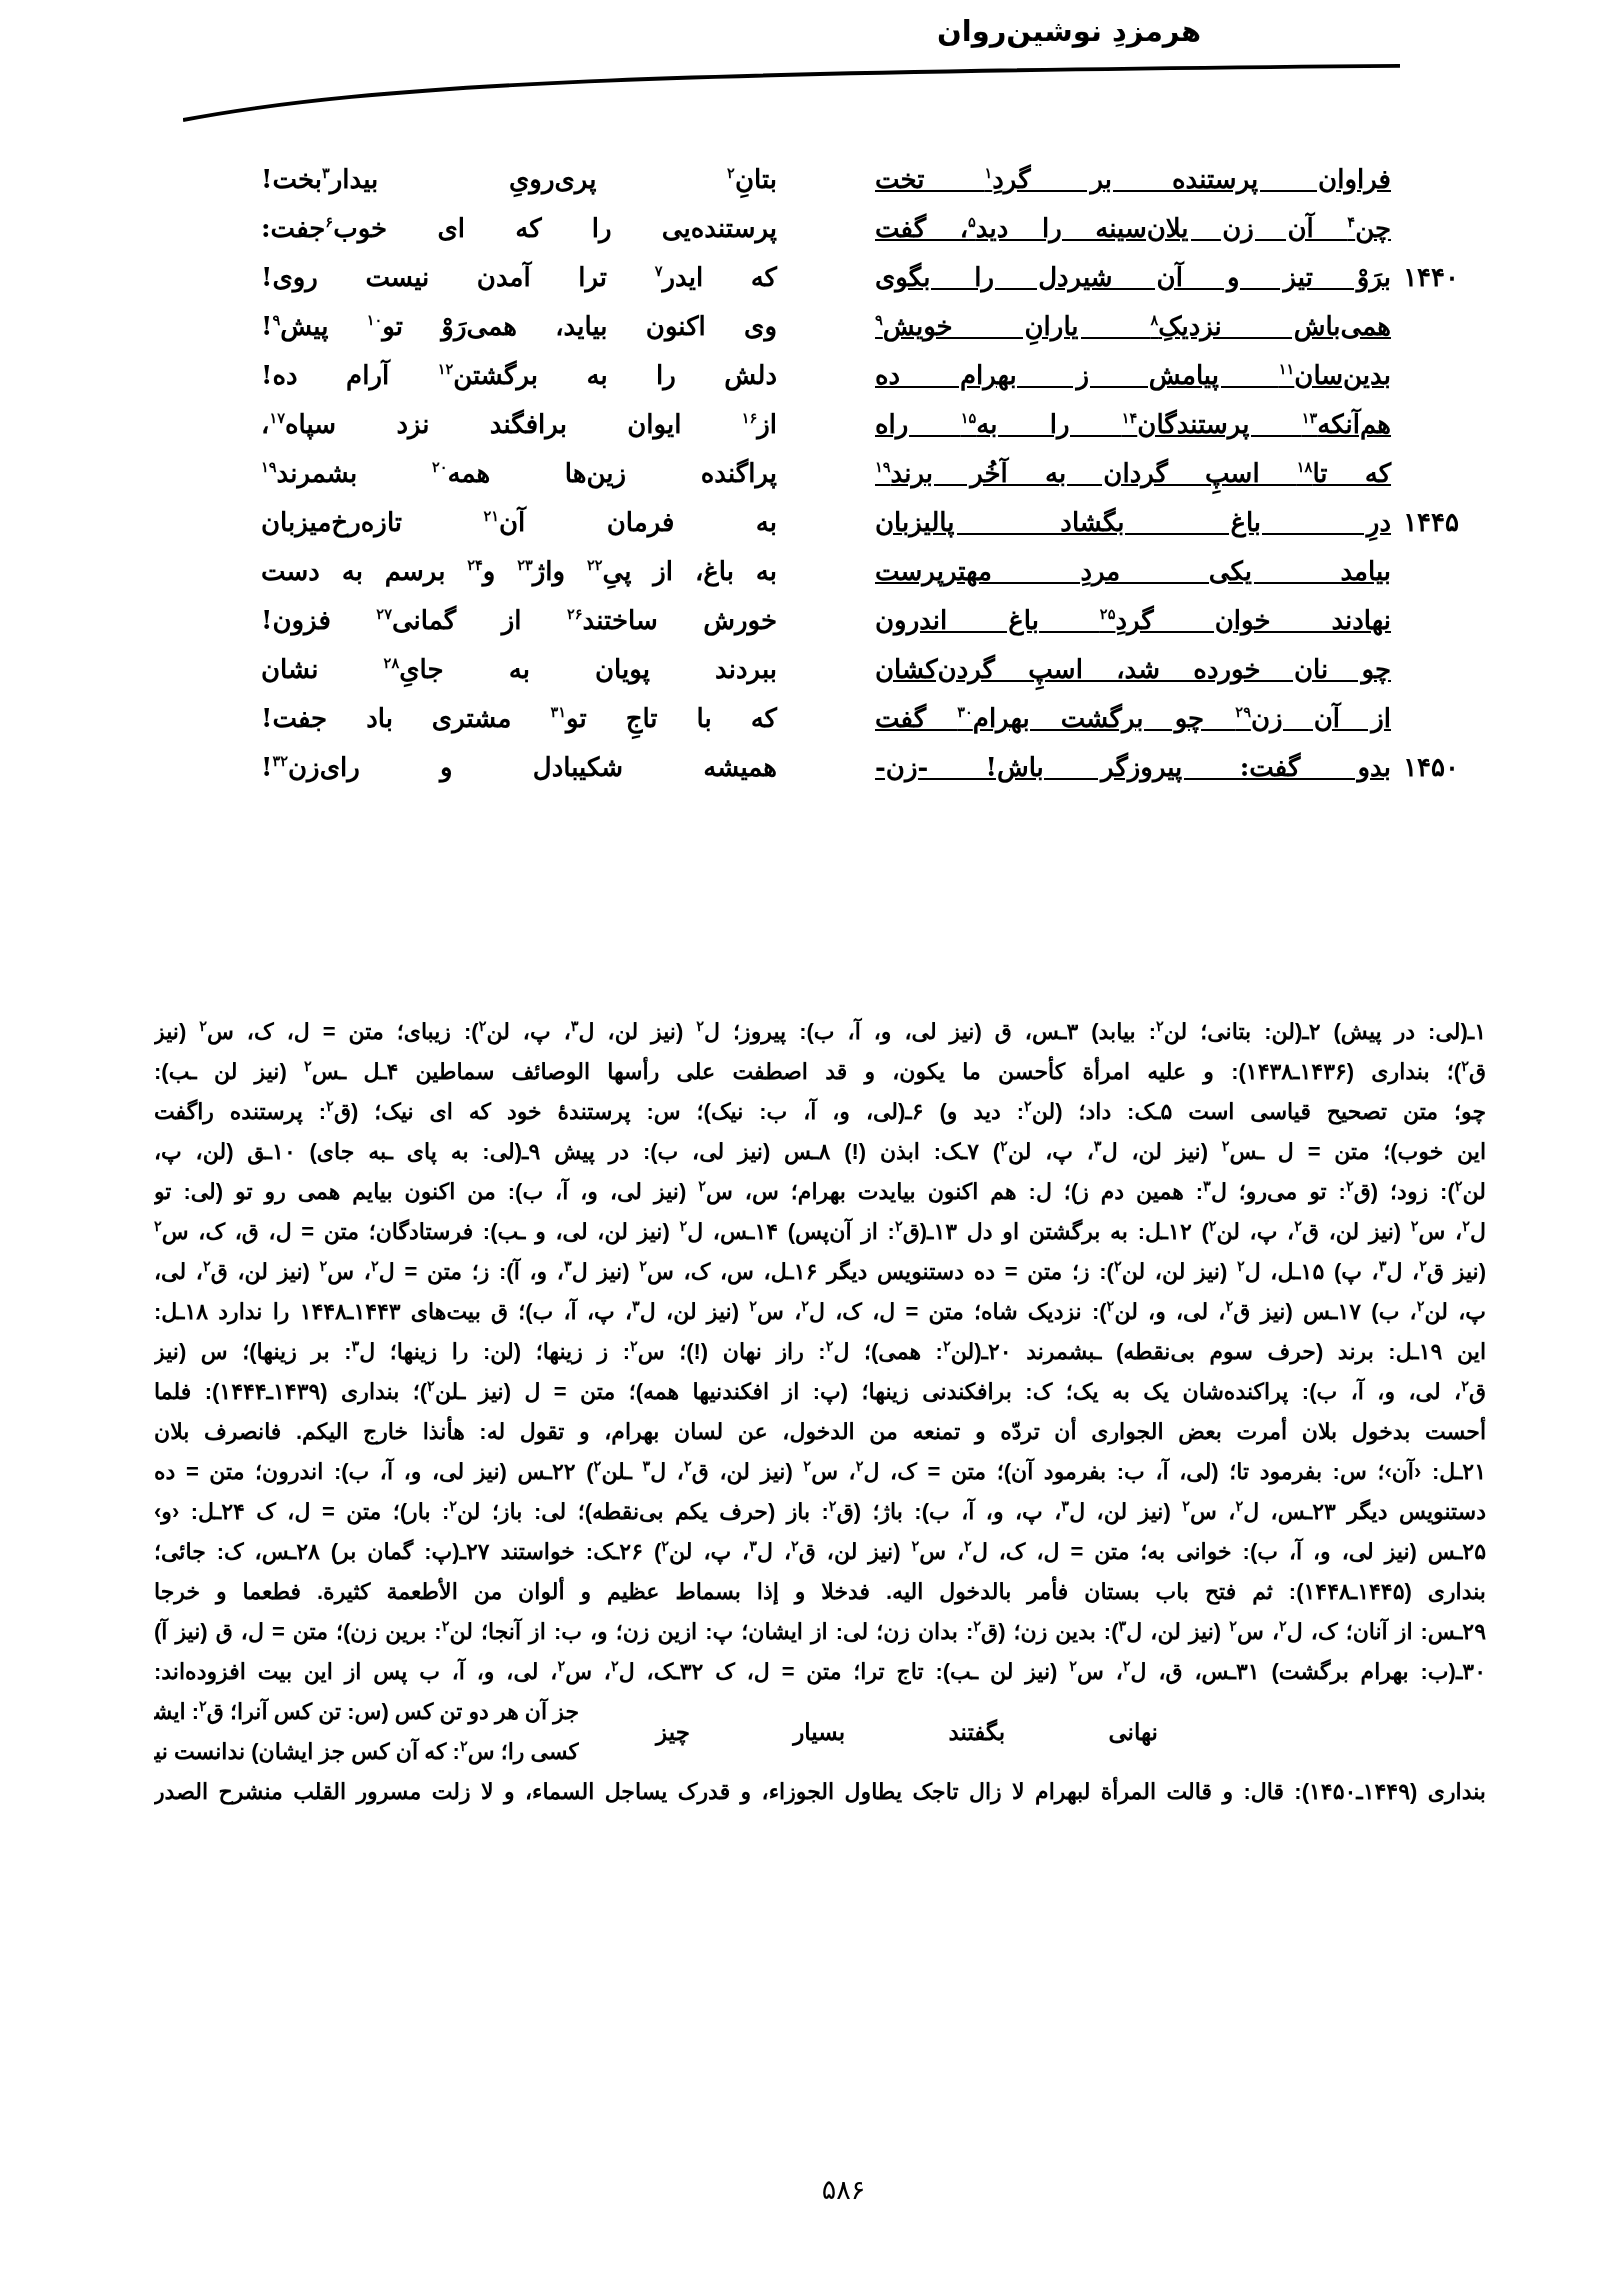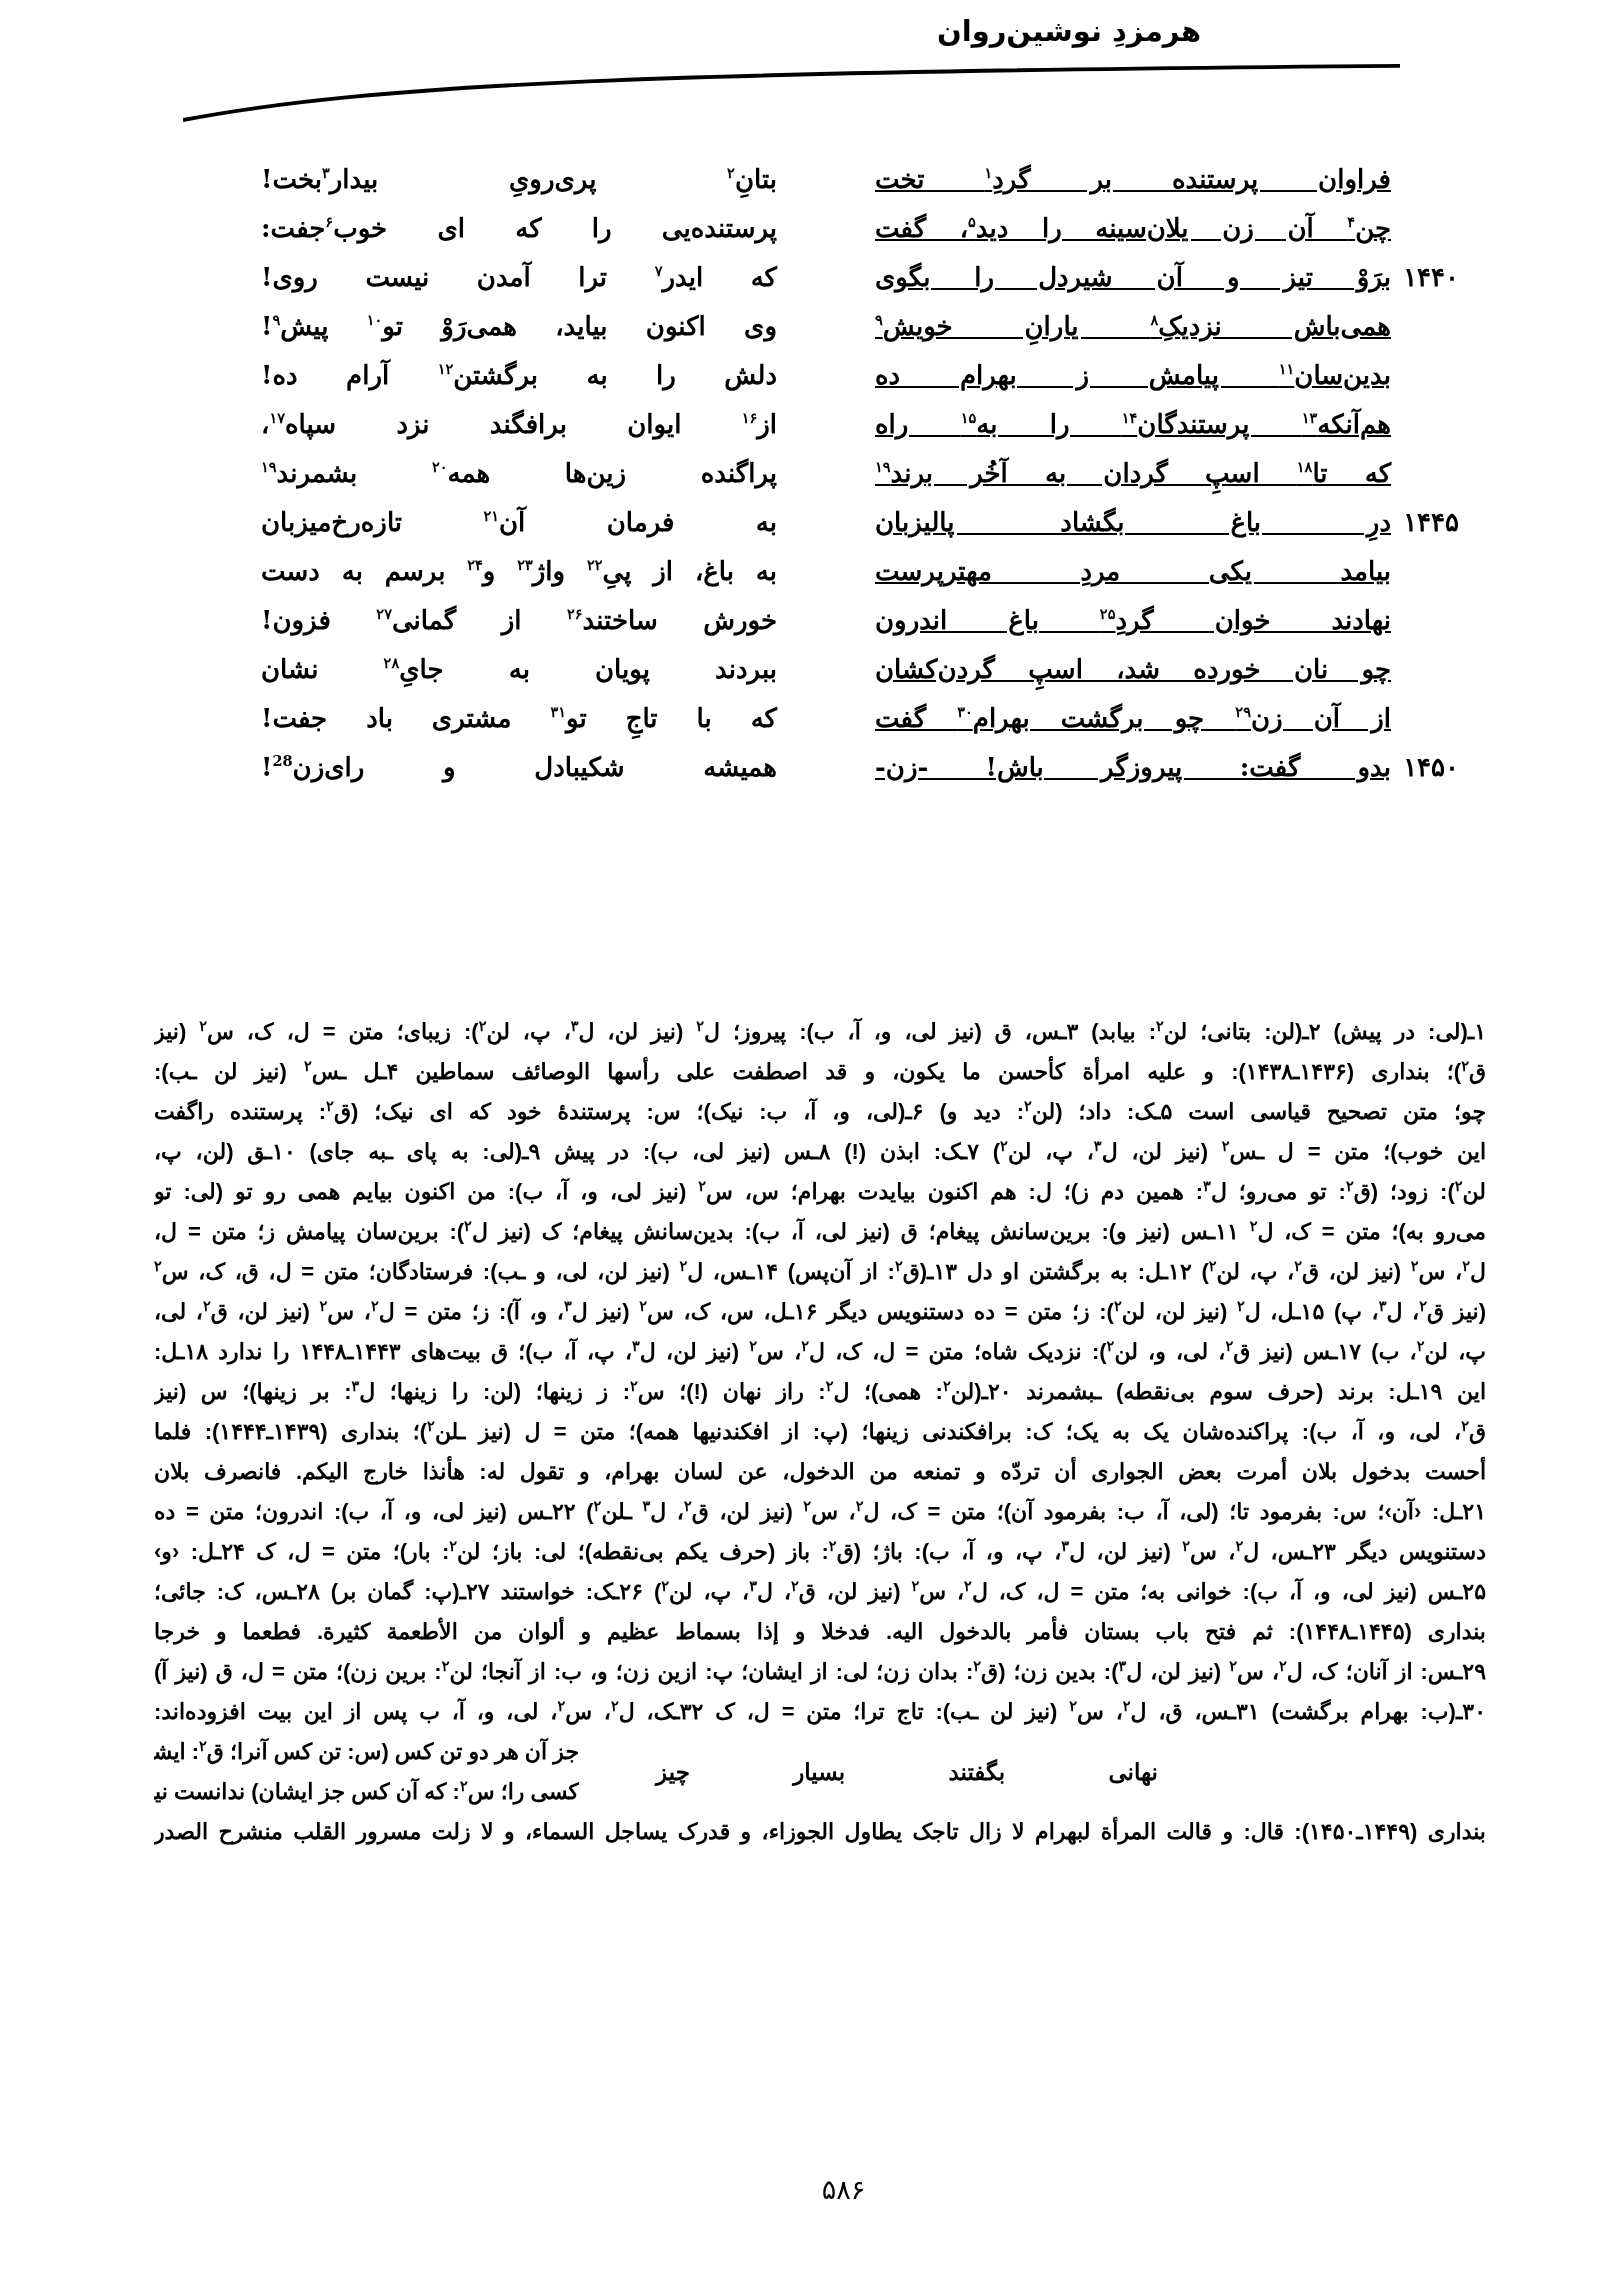--- a/index.html
+++ b/index.html
@@ -104,32 +104,31 @@
     <div class="verse-row">
       <div class="hemistich first">چو نان خورده شد، اسپِ گردن‌کشان</div>
       <div class="hemistich">ببردند پویان به جایِ<sup>۲۸</sup> نشان</div>
     </div>
     <div class="verse-row">
       <div class="hemistich first">از آن زن<sup>۲۹</sup> چو برگشت بهرام<sup>۳۰</sup> گفت</div>
       <div class="hemistich">که با تاجِ تو<sup>۳۱</sup> مشتری باد جفت!</div>
     </div>
     <div class="verse-row">
       <div class="hemistich first">بدو گفت: پیروزگر باش! -زن-</div>
-      <div class="hemistich">همیشه شکیبادل و رای‌زن<sup>28</sup>!</div>
+      <div class="hemistich">همیشه شکیبادل و رای‌زن<sup>۳۲</sup>!</div>
       <span class="verse-num">۱۴۵۰</span>
     </div>
   </div>
 
 <div class="footnotes" id="footnotes">
     <div class="fn-line">۱ـ(لی: در پیش) ۲ـ(لن: بتانی؛ لن<sup>۲</sup>: بیابد) ۳ـس، ق (نیز لی، و، آ، ب): پیروز؛ ل<sup>۲</sup> (نیز لن، ل<sup>۳</sup>، پ، لن<sup>۲</sup>): زیبای؛ متن = ل، ک، س<sup>۲</sup> (نیز</div>
     <div class="fn-line">ق<sup>۲</sup>)؛ بنداری (۱۴۳۶ـ۱۴۳۸): و علیه امرأة کأحسن ما یکون، و قد اصطفت علی رأسها الوصائف سماطین ۴ـل ـس<sup>۲</sup> (نیز لن ـب):</div>
     <div class="fn-line">چو؛ متن تصحیح قیاسی است ۵ـک: داد؛ (لن<sup>۲</sup>: دید و) ۶ـ(لی، و، آ، ب: نیک)؛ س: پرستندهٔ خود که ای نیک؛ (ق<sup>۲</sup>: پرستنده راگفت</div>
     <div class="fn-line">این خوب)؛ متن = ل ـس<sup>۲</sup> (نیز لن، ل<sup>۳</sup>، پ، لن<sup>۲</sup>) ۷ـک: ابذن (!) ۸ـس (نیز لی، ب): در پیش ۹ـ(لی: به پای ـبه جای) ۱۰ـق (لن، پ،</div>
     <div class="fn-line">لن<sup>۲</sup>): زود؛ (ق<sup>۲</sup>: تو می‌رو؛ ل<sup>۳</sup>: همین دم ز)؛ ل: هم اکنون بیایدت بهرام؛ س، س<sup>۲</sup> (نیز لی، و، آ، ب): من اکنون بیایم همی رو تو (لی: تو</div>
-    <div class="fn-line">می‌رو به)؛ متن = ک، ل<sup>۲</sup> ۱۱ـس (نیز و): برین‌سانش پیغام؛ ق (نیز لی، آ، ب): بدین‌سانش پیغام؛ ک (نیز ل<sup>۲</sup>): برین‌سان پیامش ز؛ متن = ل،</div>
     <div class="fn-line">ل<sup>۲</sup>، س<sup>۲</sup> (نیز لن، ق<sup>۲</sup>، پ، لن<sup>۲</sup>) ۱۲ـل: به برگشتن او دل ۱۳ـ(ق<sup>۲</sup>: از آن‌پس) ۱۴ـس، ل<sup>۲</sup> (نیز لن، لی، و ـب): فرستادگان؛ متن = ل، ق، ک، س<sup>۲</sup></div>
     <div class="fn-line">(نیز ق<sup>۲</sup>، ل<sup>۳</sup>، پ) ۱۵ـل، ل<sup>۲</sup> (نیز لن، لن<sup>۲</sup>): ز؛ متن = ده دستنویس دیگر ۱۶ـل، س، ک، س<sup>۲</sup> (نیز ل<sup>۳</sup>، و، آ): ز؛ متن = ل<sup>۲</sup>، س<sup>۲</sup> (نیز لن، ق<sup>۲</sup>، لی،</div>
     <div class="fn-line">پ، لن<sup>۲</sup>، ب) ۱۷ـس (نیز ق<sup>۲</sup>، لی، و، لن<sup>۲</sup>): نزدیک شاه؛ متن = ل، ک، ل<sup>۲</sup>، س<sup>۲</sup> (نیز لن، ل<sup>۳</sup>، پ، آ، ب)؛ ق بیت‌های ۱۴۴۳ـ۱۴۴۸ را ندارد ۱۸ـل:</div>
     <div class="fn-line">این ۱۹ـل: برند (حرف سوم بی‌نقطه) ـبشمرند ۲۰ـ(لن<sup>۲</sup>: همی)؛ ل<sup>۲</sup>: راز نهان (!)؛ س<sup>۲</sup>: ز زینها؛ (لن: را زینها؛ ل<sup>۳</sup>: بر زینها)؛ س (نیز</div>
     <div class="fn-line">ق<sup>۲</sup>، لی، و، آ، ب): پراکنده‌شان یک به یک؛ ک: برافکندنی زینها؛ (پ: از افکندنیها همه)؛ متن = ل (نیز ـلن<sup>۲</sup>)؛ بنداری (۱۴۳۹ـ۱۴۴۴): فلما</div>
     <div class="fn-line">أحست بدخول بلان أمرت بعض الجواری أن تردّه و تمنعه من الدخول، عن لسان بهرام، و تقول له: هأنذا خارج الیکم. فانصرف بلان</div>
     <div class="fn-line">۲۱ـل: ‹آن›؛ س: بفرمود تا؛ (لی، آ، ب: بفرمود آن)؛ متن = ک، ل<sup>۲</sup>، س<sup>۲</sup> (نیز لن، ق<sup>۲</sup>، ل<sup>۳</sup> ـلن<sup>۲</sup>) ۲۲ـس (نیز لی، و، آ، ب): اندرون؛ متن = ده</div>
     <div class="fn-line">دستنویس دیگر ۲۳ـس، ل<sup>۲</sup>، س<sup>۲</sup> (نیز لن، ل<sup>۳</sup>، پ، و، آ، ب): باژ؛ (ق<sup>۲</sup>: باز (حرف یکم بی‌نقطه)؛ لی: باز؛ لن<sup>۲</sup>: بار)؛ متن = ل، ک ۲۴ـل: ‹و›</div>
     <div class="fn-line">۲۵ـس (نیز لی، و، آ، ب): خوانی به؛ متن = ل، ک، ل<sup>۲</sup>، س<sup>۲</sup> (نیز لن، ق<sup>۲</sup>، ل<sup>۳</sup>، پ، لن<sup>۲</sup>) ۲۶ـک: خواستند ۲۷ـ(پ: گمان بر) ۲۸ـس، ک: جائی؛</div>
     <div class="fn-line">بنداری (۱۴۴۵ـ۱۴۴۸): ثم فتح باب بستان فأمر بالدخول الیه. فدخلا و إذا بسماط عظیم و ألوان من الأطعمة کثیرة. فطعما و خرجا</div>

